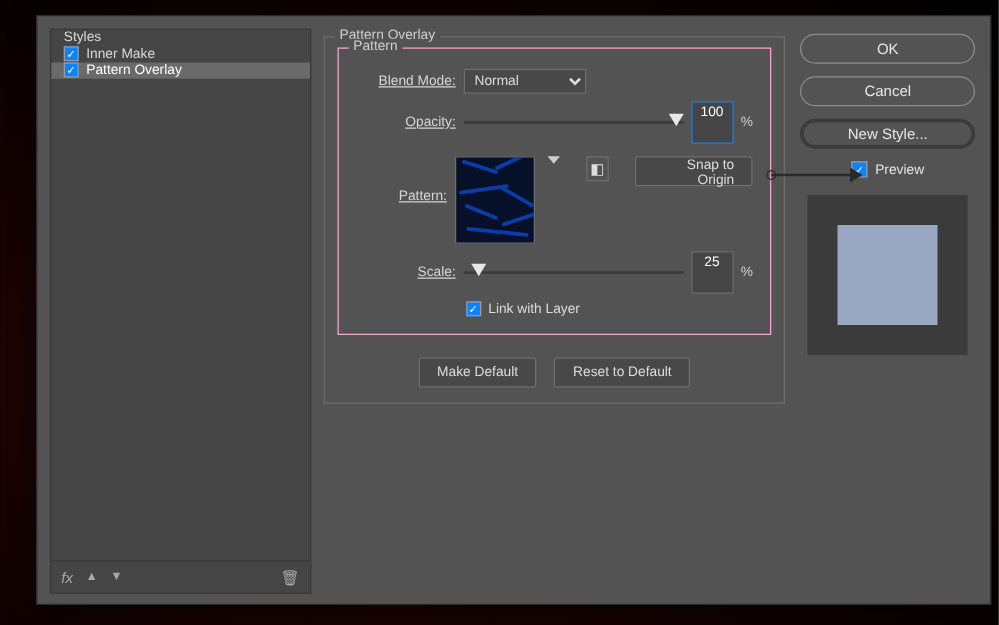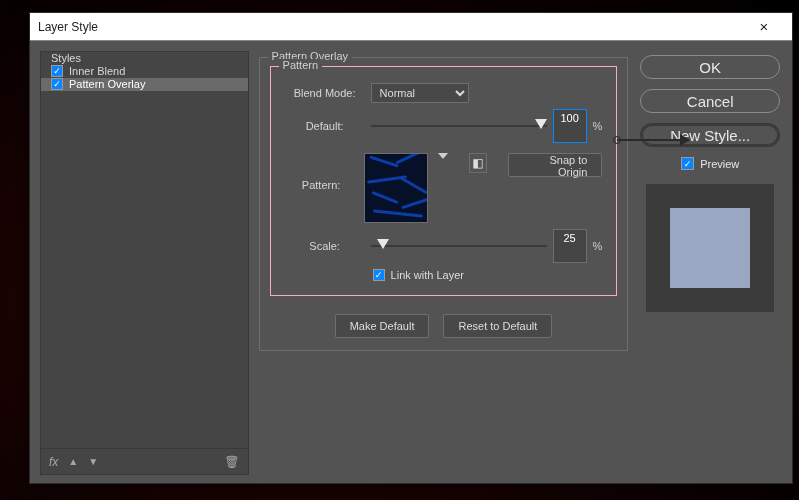--- a/index.html
+++ b/index.html
@@ -108,21 +108,21 @@
   .inner-group {
     border: 1px solid #f9a8d4;
     padding: 10px 14px 14px 14px;
     position: relative;
   }
   .row {
     display:flex; align-items:center;
     margin: 6px 0;
     gap: 6px;
   }
-  .lbl { width: 80px; text-align:center; color:#d6d6d6; }
+  .lbl { width: 80px; text-align:right; color:#d6d6d6;text-decoration:underline; }
   select.ps {
     background:#484848; color:#ddd;
     border:1px solid #6e6e6e;
     height: 20px; font-size:11px;
     padding: 1px 4px;
     width: 98px;
   }
   .slider-wrap { position:relative; width: 176px; height: 16px; }
   .slider-track {
     position:absolute; top:7px; left:0; right:0;
@@ -190,21 +190,21 @@
   }
 
   
   .rpanel { width:146px; display:flex; flex-direction:column; align-items:center; gap:10px; padding-top:4px; }
   .pill-btn {
     width: 140px; height:24px;
     border:1px solid #8c8c8c;
     border-radius: 12px;
     background:#535353;
     color:#e6e6e6;
-    font-size:15px;
+    font-size:12px;
     display:flex; align-items:center; justify-content:center;
   }
   .pill-btn.highlight {
     border:2px solid #3a3a3a;
     box-shadow: 0 0 0 1px #3a3a3a inset;
   }
   .preview-row { display:flex; align-items:center; gap:6px; color:#e6e6e6; }
   .preview-row .chk {
     width:13px;height:13px; border:1px solid #9a9a9a;
     background:#0a84ff;
@@ -238,35 +238,31 @@
   .arrow::before {
     content:"";
     position:absolute; left:-4px; top:-3px;
     width:6px;height:6px;border:1px solid #2a2a2a;border-radius:50%;
   }
 </style>
 </head>
 <body>
 
 <div class="dialog">
-  <div class="titlebar">
-    <div class="title">Layer Style</div>
-    <div class="close">×</div>
-  </div>
 
   <div class="body">
 
     <div class="sidebar">
       <div class="list">
         <div class="item heading">
           <span>Styles</span>
         </div>
         <div class="item">
           <span class="chk">✓</span>
-          <span>Inner Blend</span>
+          <span>Inner Make</span>
         </div>
         <div class="item active">
           <span class="chk">✓</span>
           <span>Pattern Overlay</span>
         </div>
       </div>
       <div class="footer">
         <span>fx</span>
         <span style="font-style:normal;font-size:10px">▲</span>
         <span style="font-style:normal;font-size:10px">▼</span>
@@ -282,21 +278,21 @@
           <div class="group-label">Pattern</div>
 
           <div class="row">
             <div class="lbl">Blend Mode:</div>
             <select class="ps">
               <option>Normal</option>
             </select>
           </div>
 
           <div class="row">
-            <div class="lbl">Default:</div>
+            <div class="lbl">Opacity:</div>
             <div class="slider-wrap">
               <div class="slider-track"></div>
               <div class="slider-thumb" style="left:calc(100% - 12px)"></div>
             </div>
             <span class="numbox">100</span>
             <span class="unit">%</span>
           </div>
 
           <div class="row" style="align-items:flex-start;margin-top:10px">
             <div class="lbl" style="padding-top:26px">Pattern:</div>

